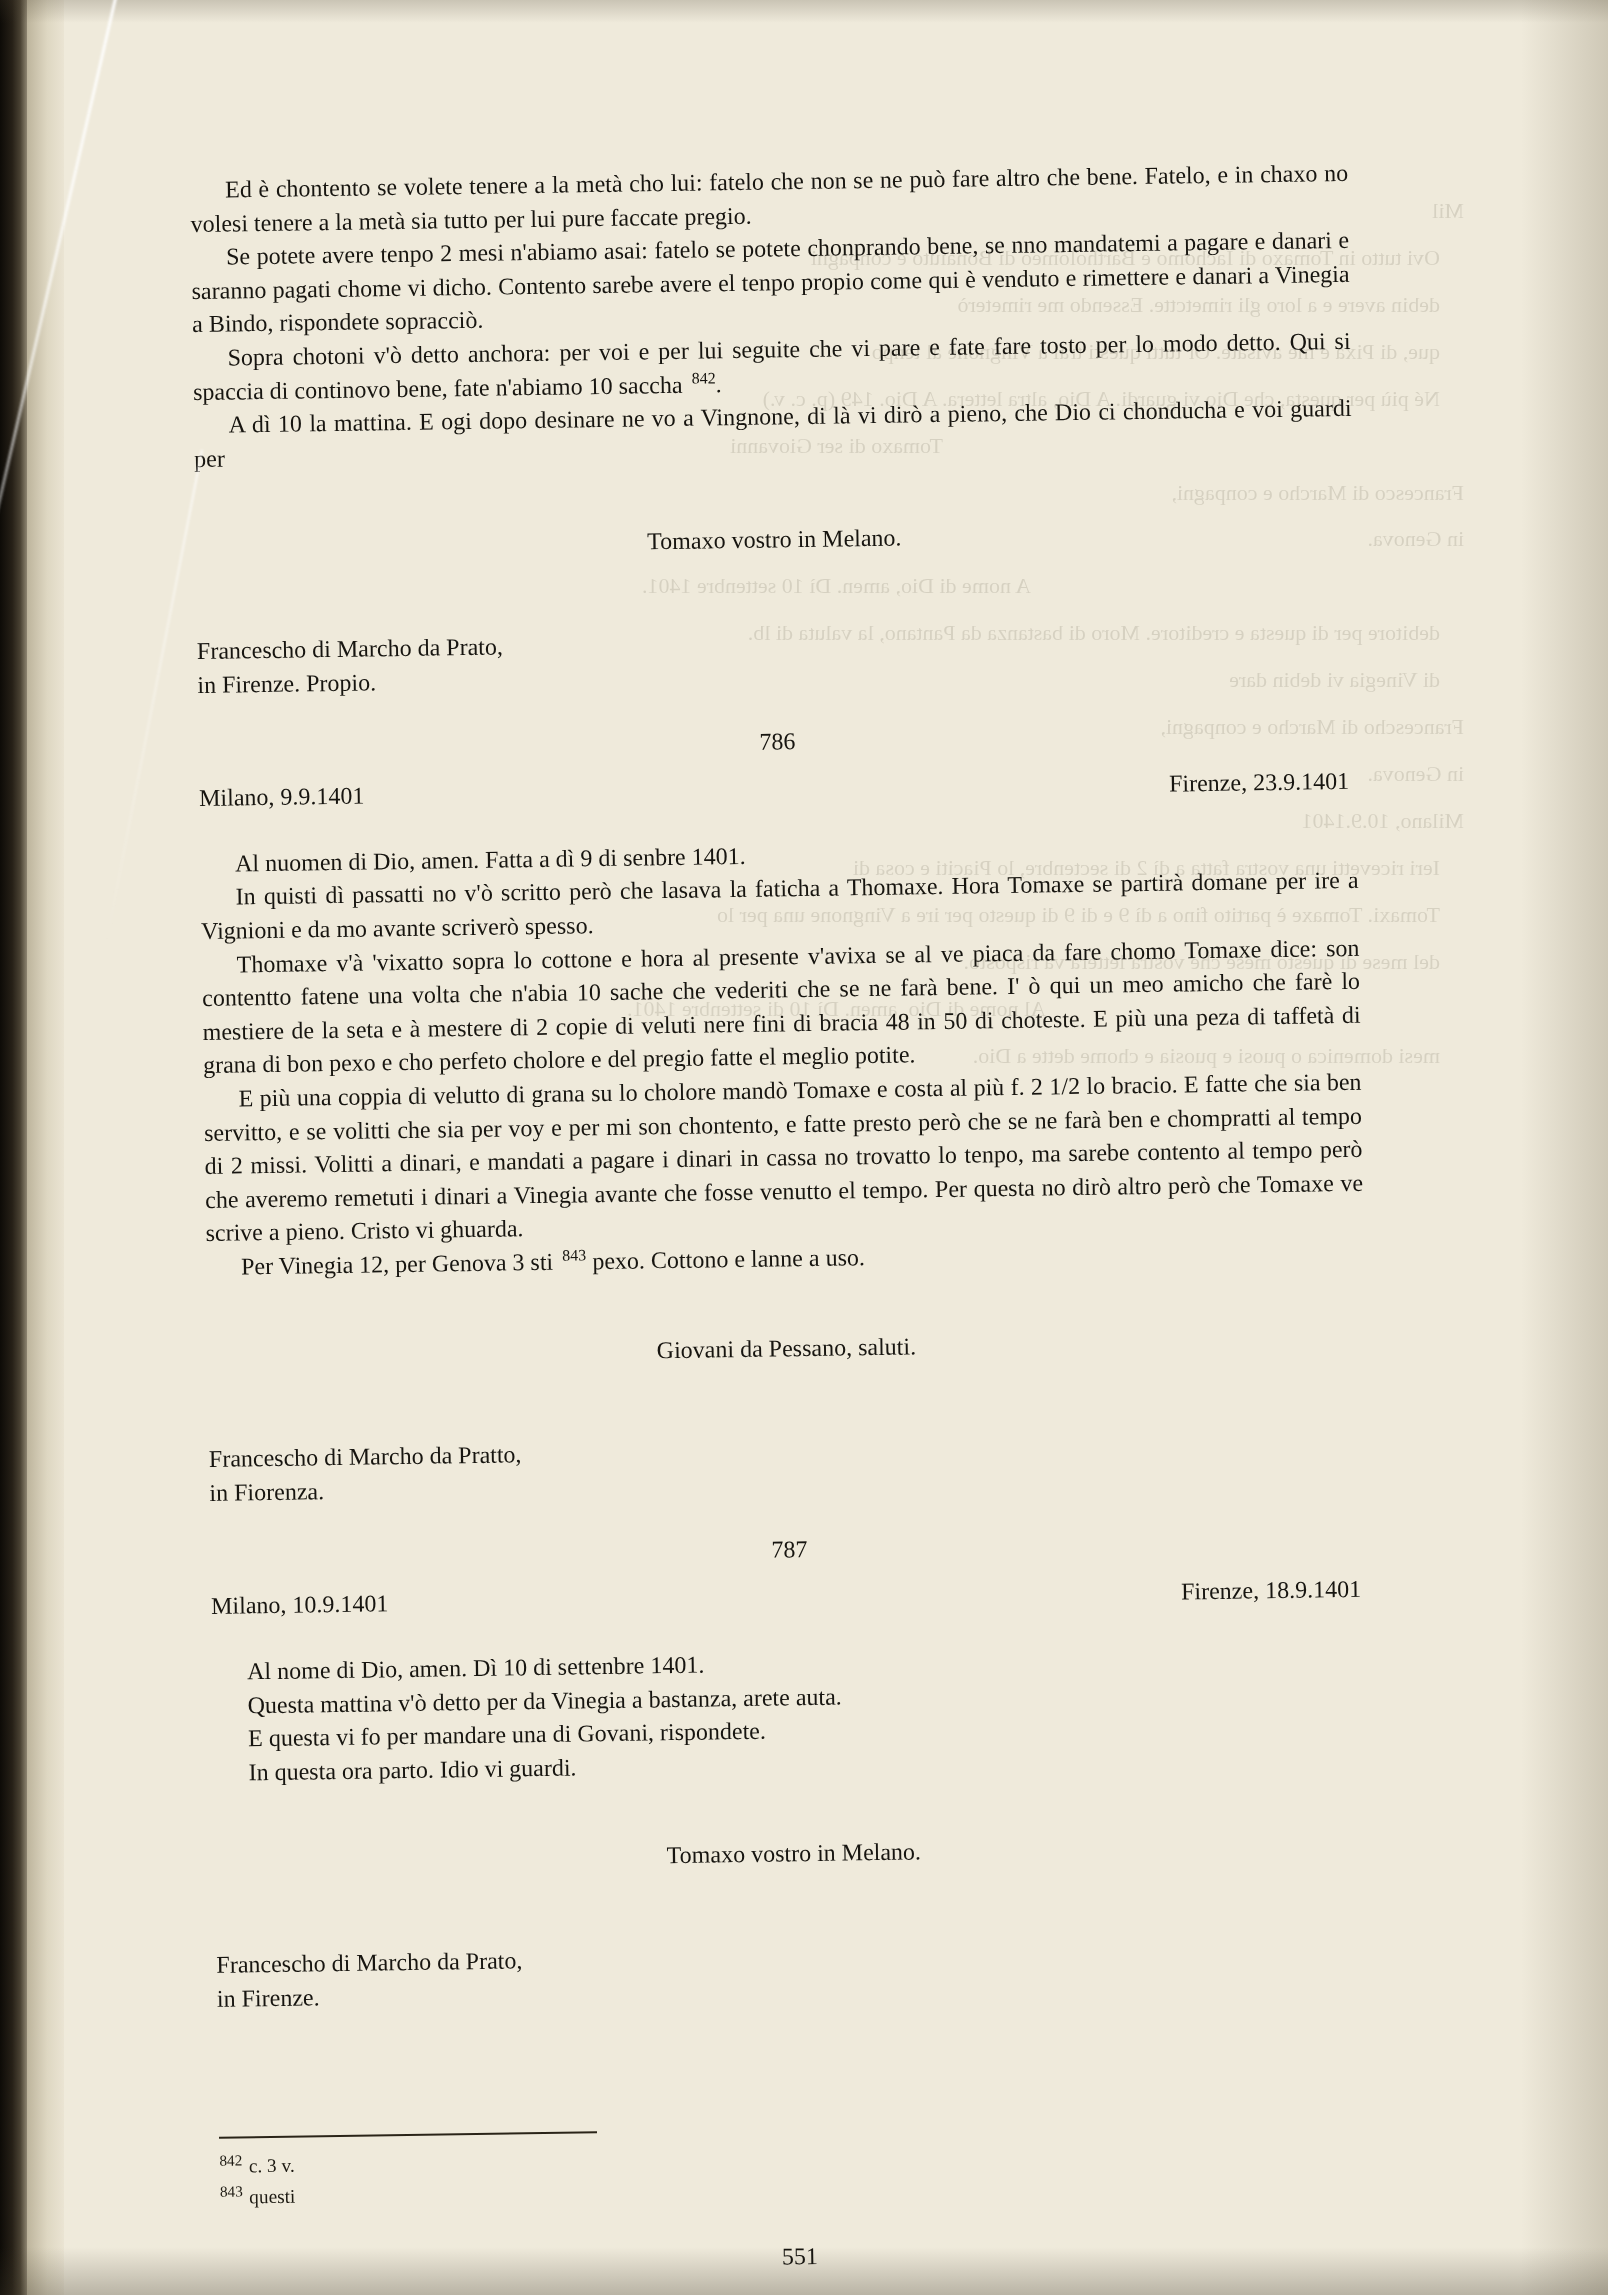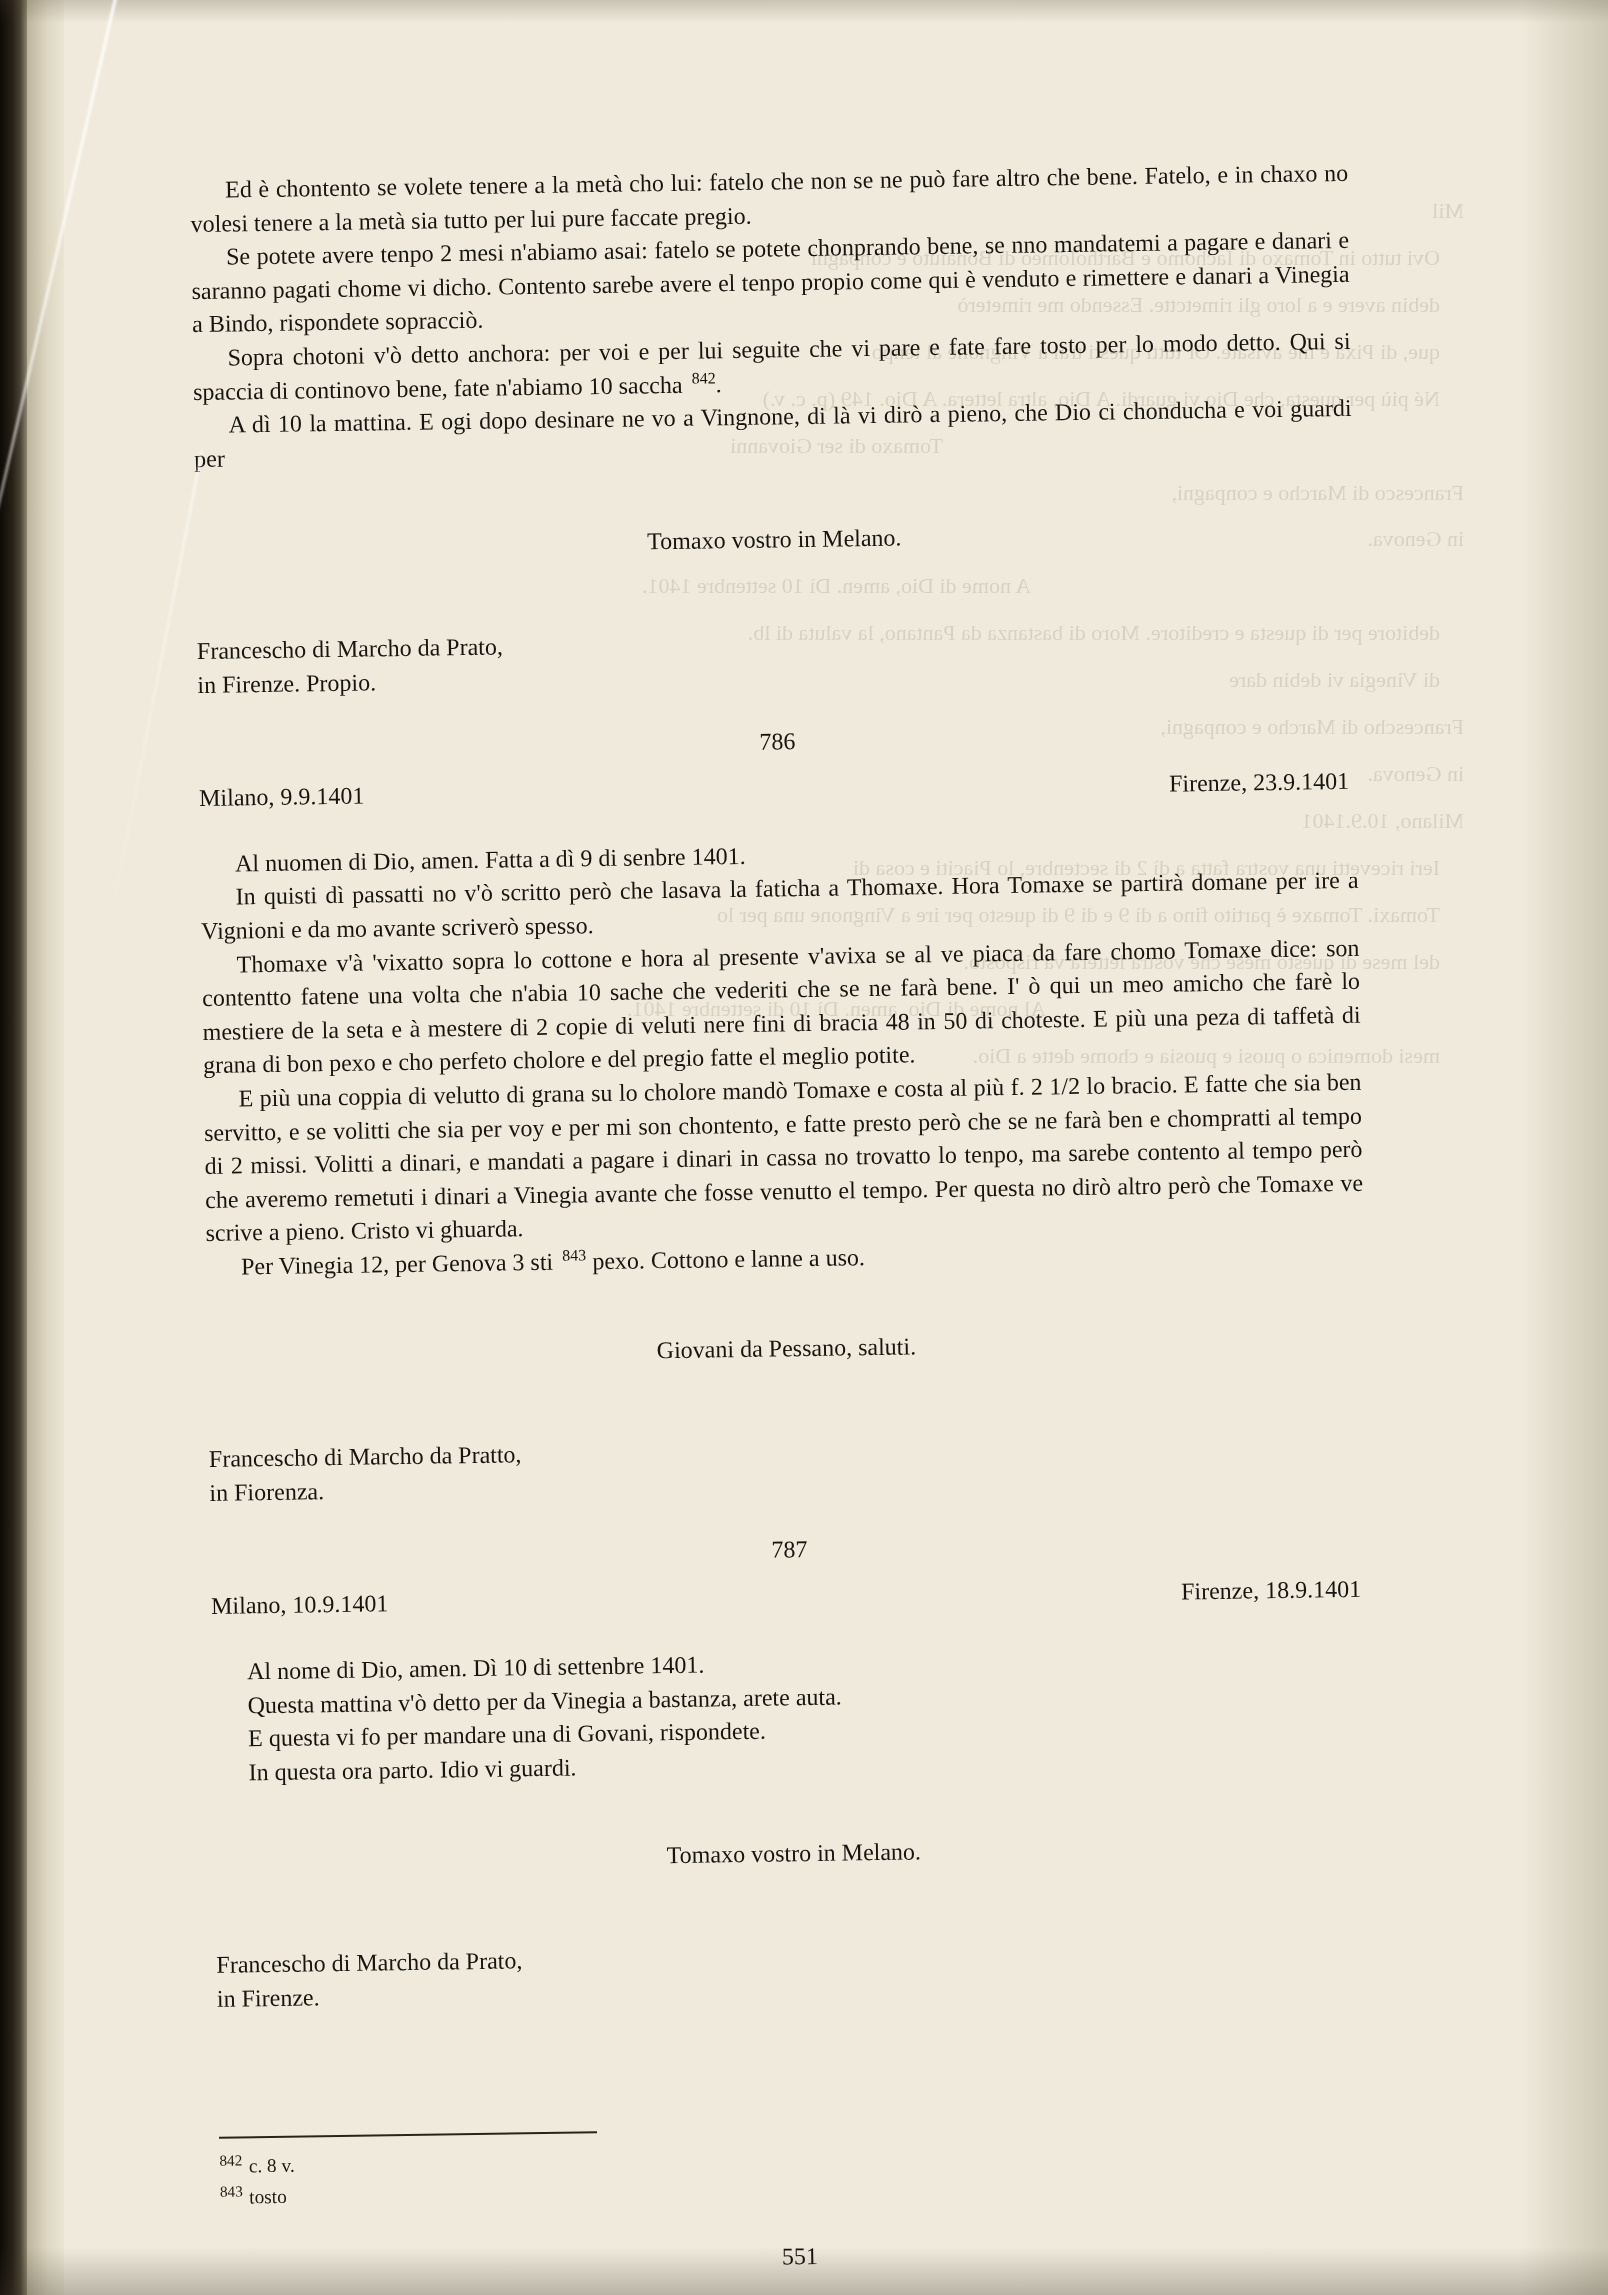--- a/index.html
+++ b/index.html
@@ -259,22 +259,22 @@
     <div class="gap-md"></div>
     <p class="center">Tomaxo vostro in Melano.</p>
 
     <div class="gap-lg"></div>
     <p class="addr">Francescho di Marcho da Prato,</p>
     <p class="addr">in Firenze.</p>
 
     <div style="height:121px"></div>
     <div class="footnote-rule"></div>
     <div class="footnotes">
-      <div><span class="num">842</span><span>c. 8 v.</span></div>
-      <div><span class="num">843</span><span>tosto</span></div>
+      <div><span class="num">842</span><span>c. 3 v.</span></div>
+      <div><span class="num">843</span><span>questi</span></div>
     </div>
 
     <div class="folio">551</div>
   </div>
 </div>
 
 <div class="scratch"></div>
 <div class="scratch2"></div>
 
 

